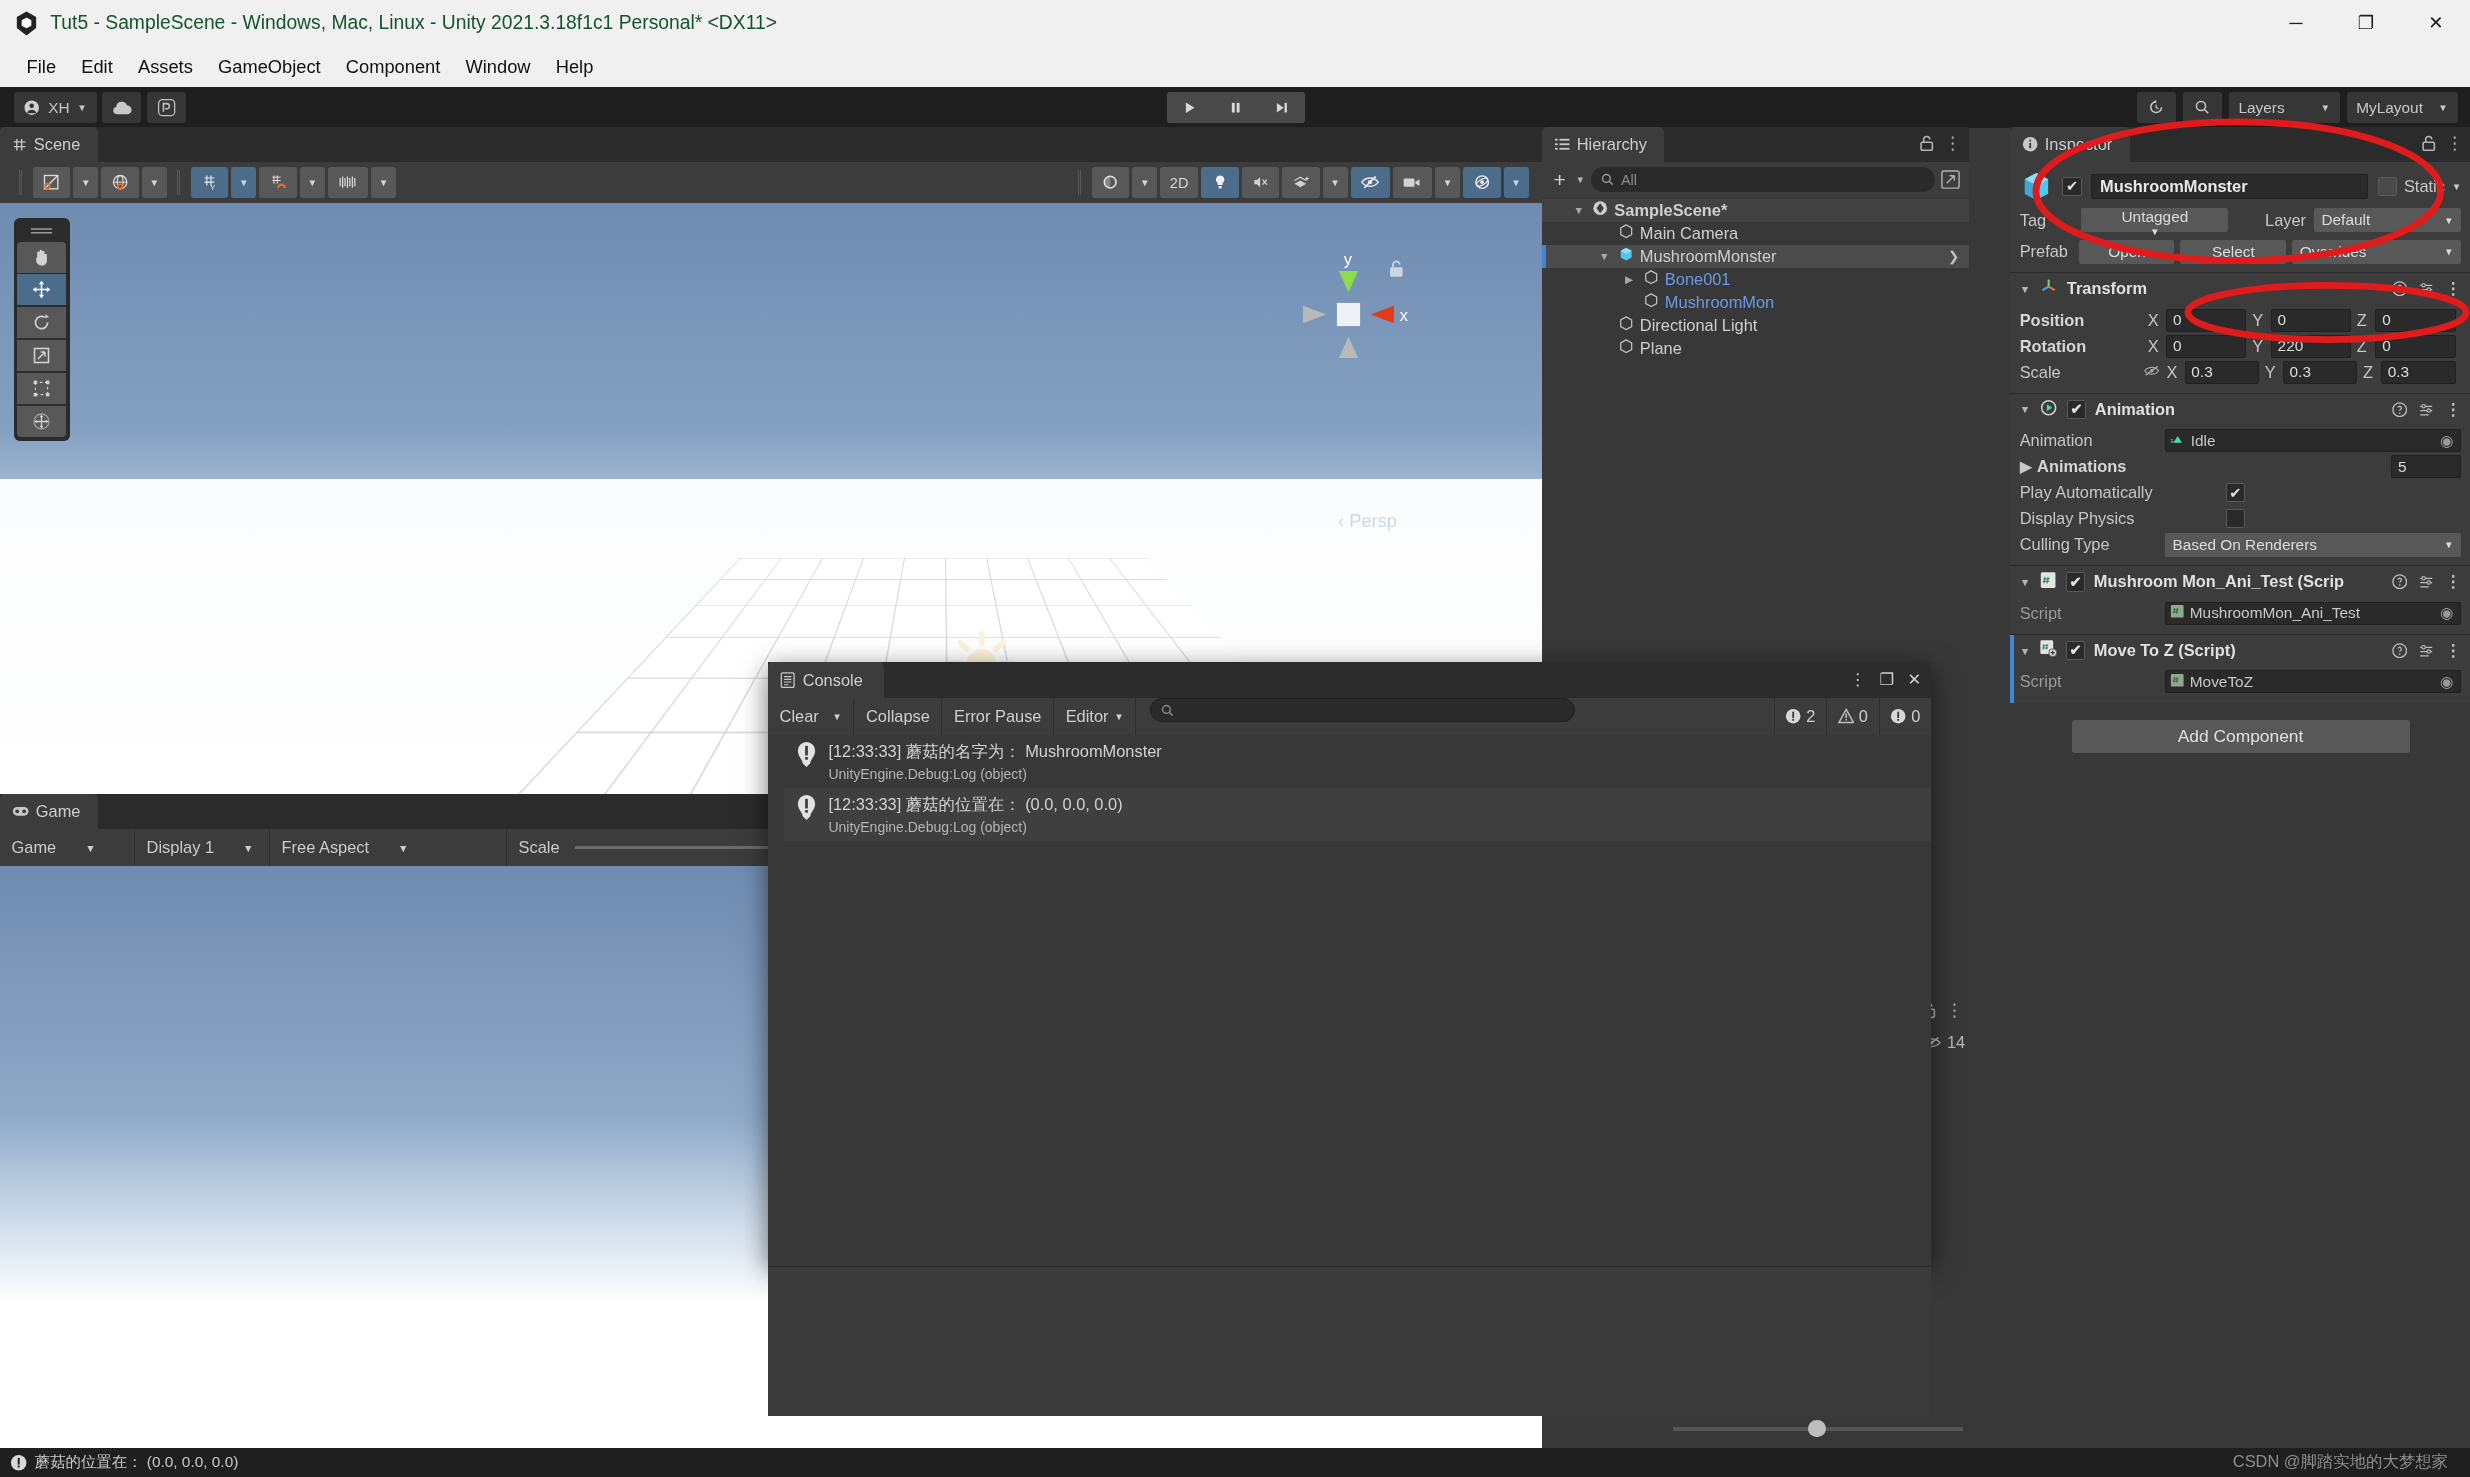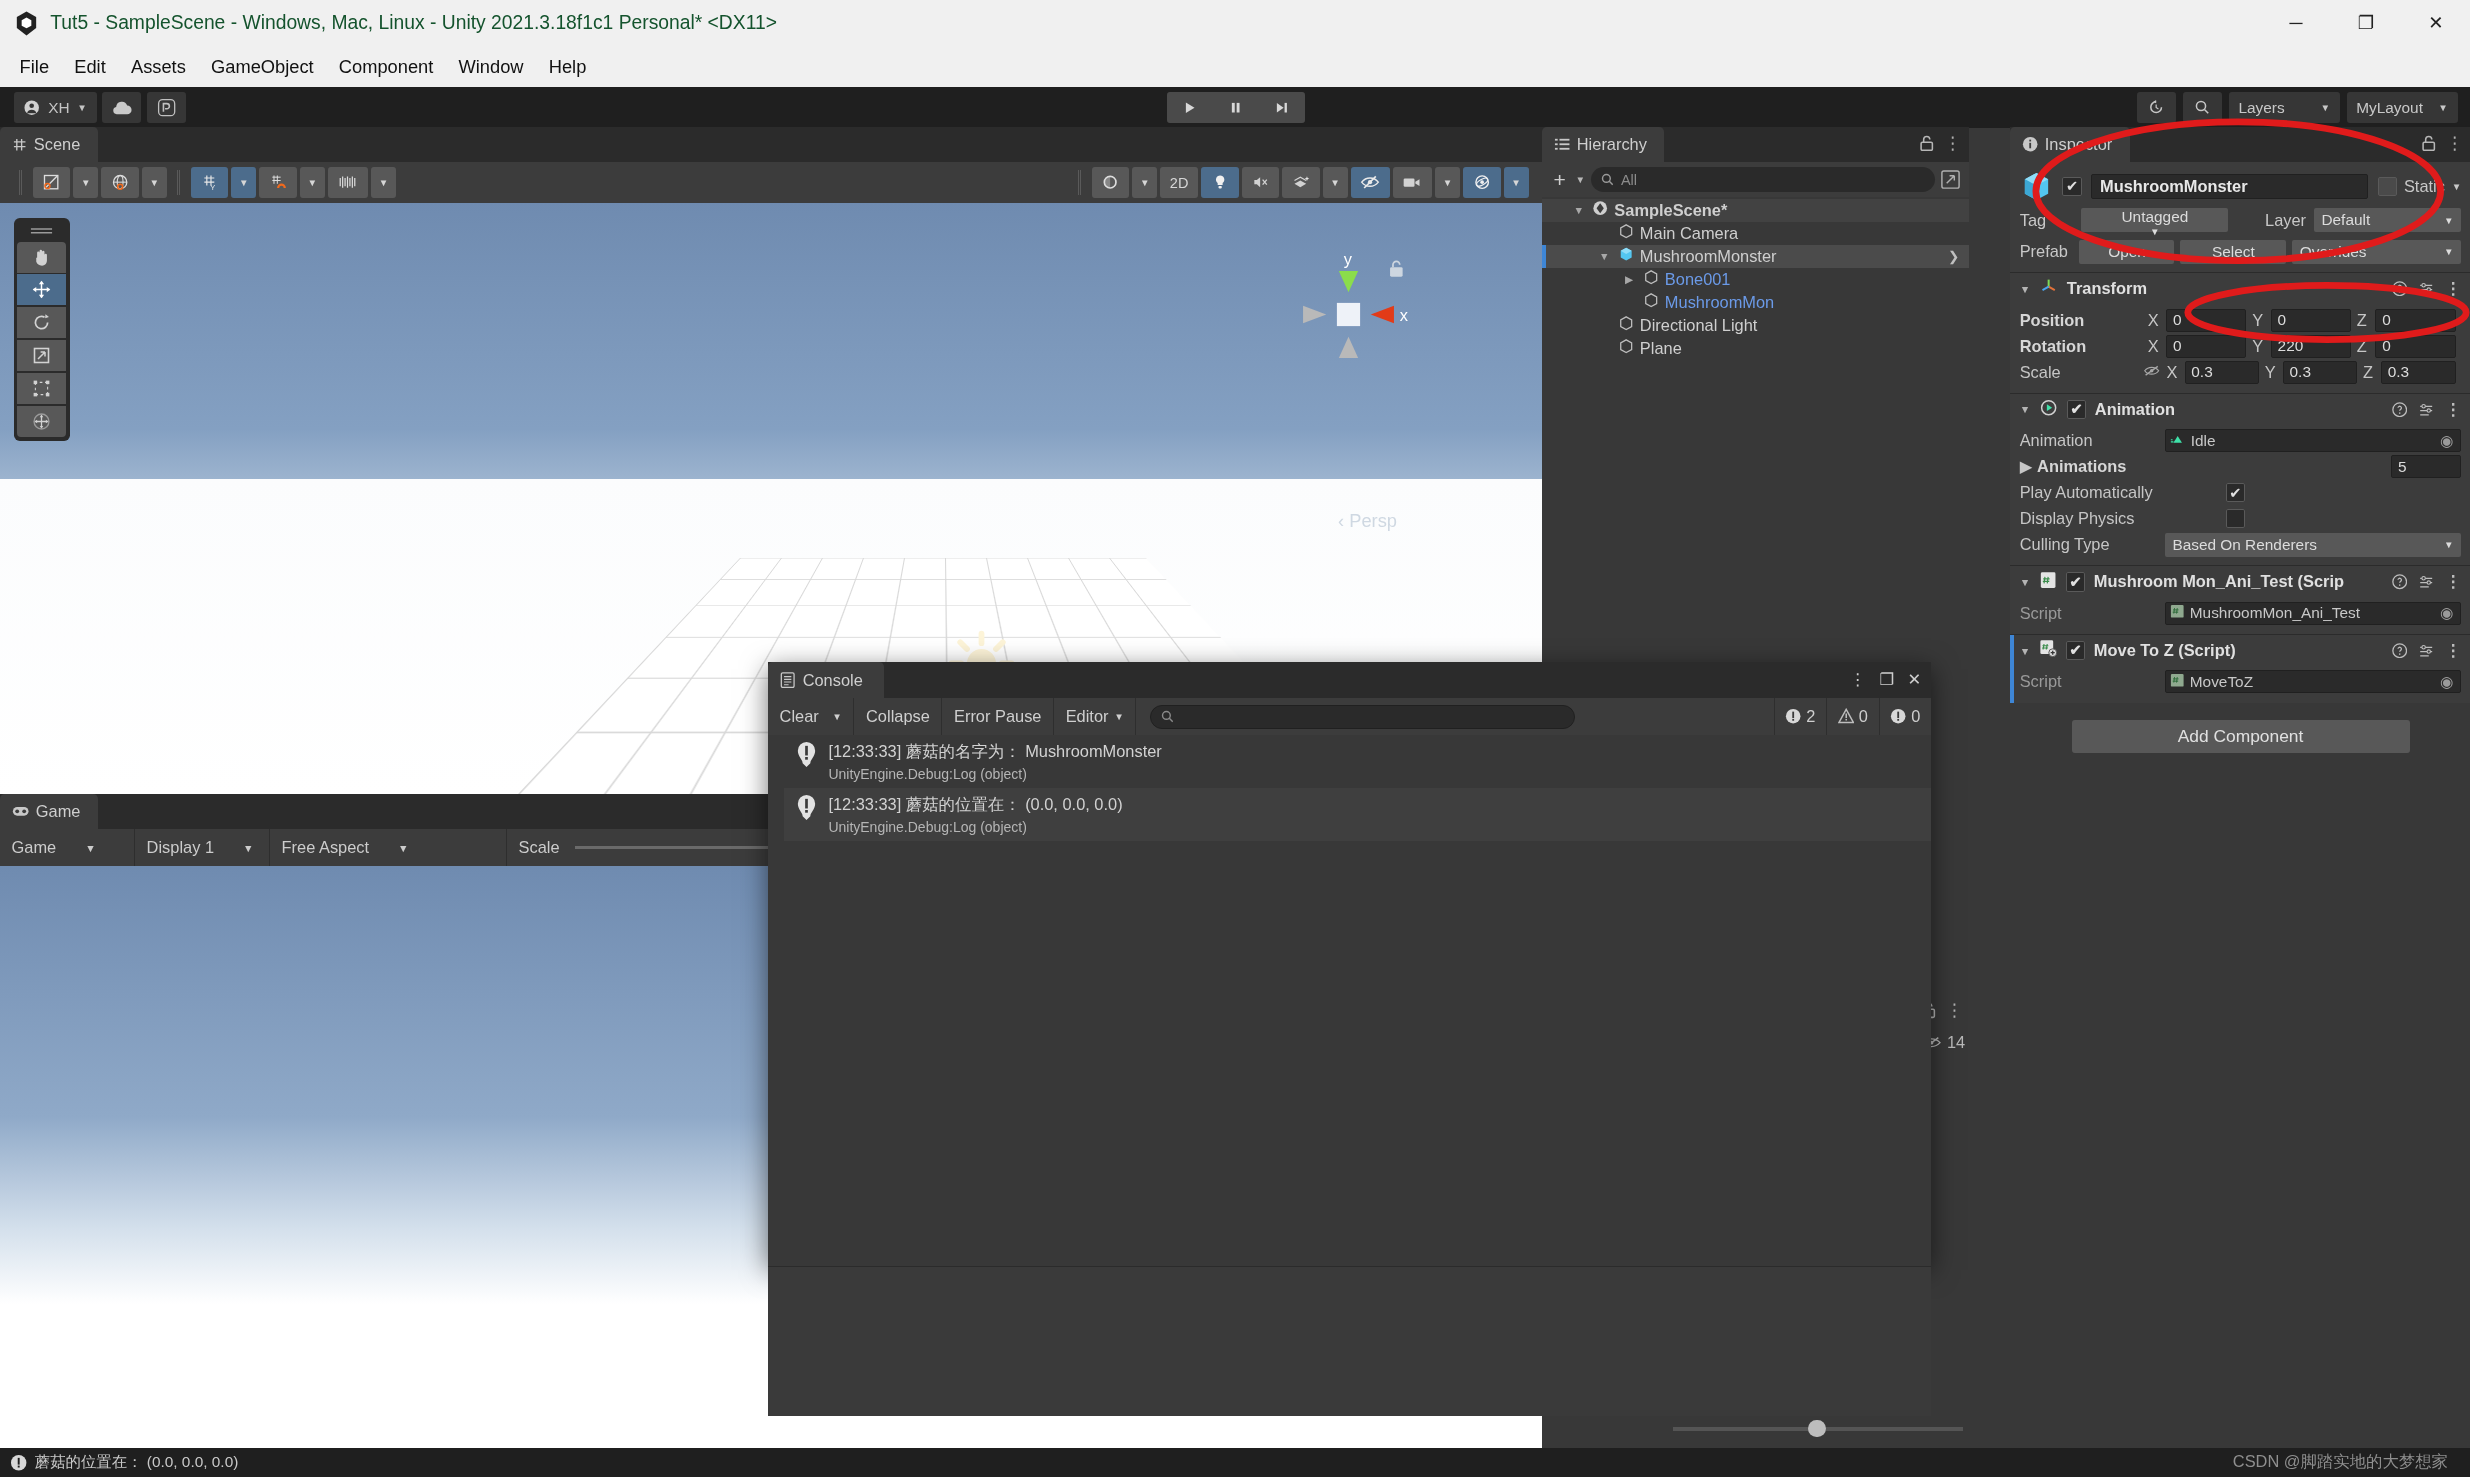--- a/index.html
+++ b/index.html
@@ -12,21 +12,21 @@
     background:#f0f0f0; display:flex; align-items:center; }
   .titlebar .tb-icon { width:29px; height:29px; margin-left:11.6px; margin-right:9.7px; position:relative; }
   .titlebar .tb-icon svg { width:29px; height:29px; }
   .titlebar .tb-title { font-size:19.3px; color:#14532d; }
   .win-btns { position:absolute; right:0; top:0; height:46px; display:flex; }
   .win-btn { width:70px; height:46px; display:flex; align-items:center; justify-content:center;
     font-size:18.3px; color:#222; }
 
   
   .menubar { position:absolute; left:0; top:46px; width:2471px; height:41px;
-    background:#f0f0f0; display:flex; align-items:center; padding-left:7px; }
+    background:#f0f0f0; display:flex; align-items:center; padding-left:14px; }
   .menubar .mi { font-size:18.3px; color:#111; padding:3.9px 12.6px; }
 
   
   .unity-toolbar { position:absolute; left:0; top:87px; width:2471px; height:41px;
     background:#1f1f1f; display:flex; align-items:center; }
   .tb-group { display:flex; align-items:center; height:31px; }
   .tb-btn { height:31px; min-width:39px; background:#363636; border-radius:2.9px;
     display:flex; align-items:center; justify-content:center; color:#c4c4c4;
     font-size:15.4px; margin-right:5.8px; padding:0 7.7px; }
   .tb-btn.acct { padding:0 9.7px; }
@@ -135,21 +135,21 @@
     display:flex; align-items:center; justify-content:center; color:#e0e0e0; font-size:17.4px; }
   .sel-accent { position:absolute; left:0; width:3.9px; background:#3e86d6; }
 
   
   #console-window { position:absolute; left:768px; top:662px; width:1163px; height:603px;
     background:#6d28d9; box-shadow:0 5.8px 25px rgba(0,0,0,.55); }
   .cw-titlebar { height:36px; background:#2b2b2b; display:flex; align-items:flex-end; position:relative; }
   .cw-tab { height:36px; background:#3c3c3c; display:flex; align-items:center; padding:0 21px 0 11.6px;
     color:#cfcfcf; font-size:16.4px; gap:7.7px; border-radius:4.8px 4.8px 0 0; }
   .cw-wbtns { position:absolute; right:9.7px; top:7.7px; display:flex; gap:13.5px; color:#cdcdcd; font-size:16.4px; align-items:center; }
-  .cw-toolbar { height:37px; background:#3c3c3c; display:flex; align-items:center; }
+  .cw-toolbar { height:37px; background:#3c3c3c; display:flex; align-items:flex-start; }
   .cwb { height:37px; display:flex; align-items:center; padding:0 11.6px; color:#cfcfcf; font-size:16.4px;
     border-right:1px solid #2e2e2e; gap:5.8px; }
   .cw-search { flex:1; display:flex; align-items:center; padding:0 13.5px; }
   .cw-searchbox { flex:1; max-width:425px; height:24px; background:#2a2a2a; border:1px solid #202020;
     border-radius:12.6px; display:flex; align-items:center; padding:0 9.7px; color:#8a8a8a; font-size:14.5px; }
   .cw-counts { display:flex; height:37px; }
   .cw-count { display:flex; align-items:center; gap:4.8px; padding:0 10.6px; color:#cfcfcf; font-size:16.4px;
     border-left:1px solid #2e2e2e; }
   .cw-list { background:#383838; height:531px;padding-left:16px; }
   .cw-entry { height:53px; padding:5.8px 9.7px 0 9.7px; display:flex; gap:9.7px; color:#d2d2d2; font-size:16.4px; }

